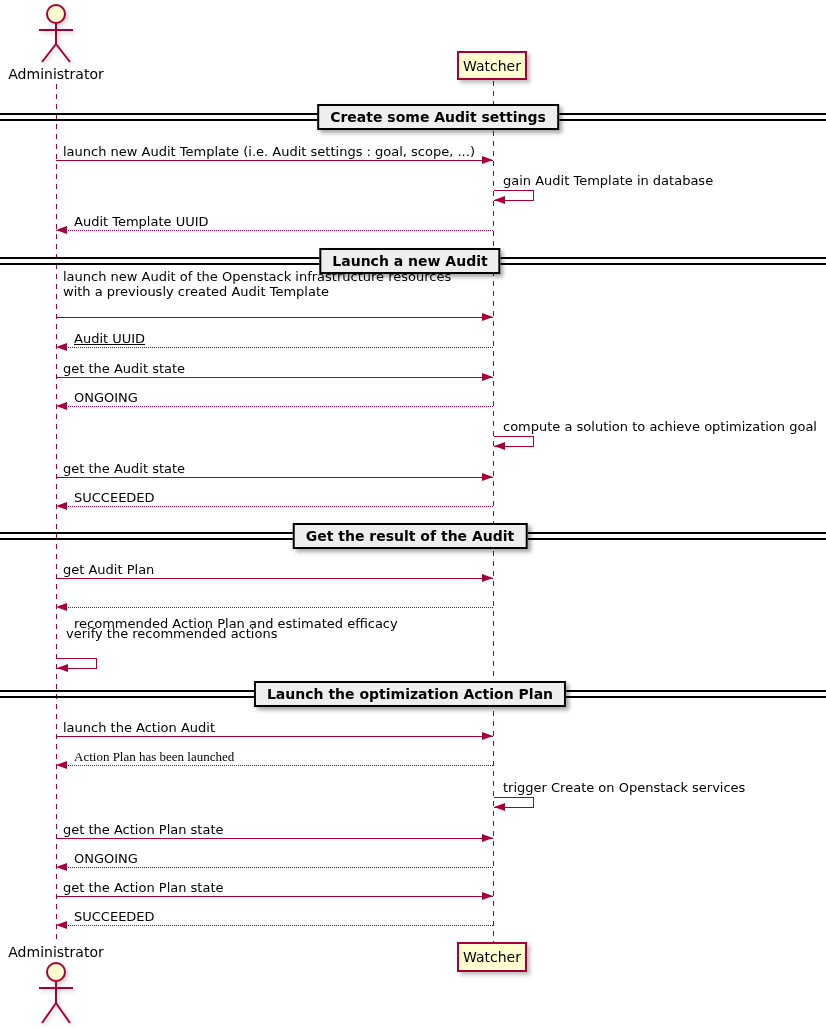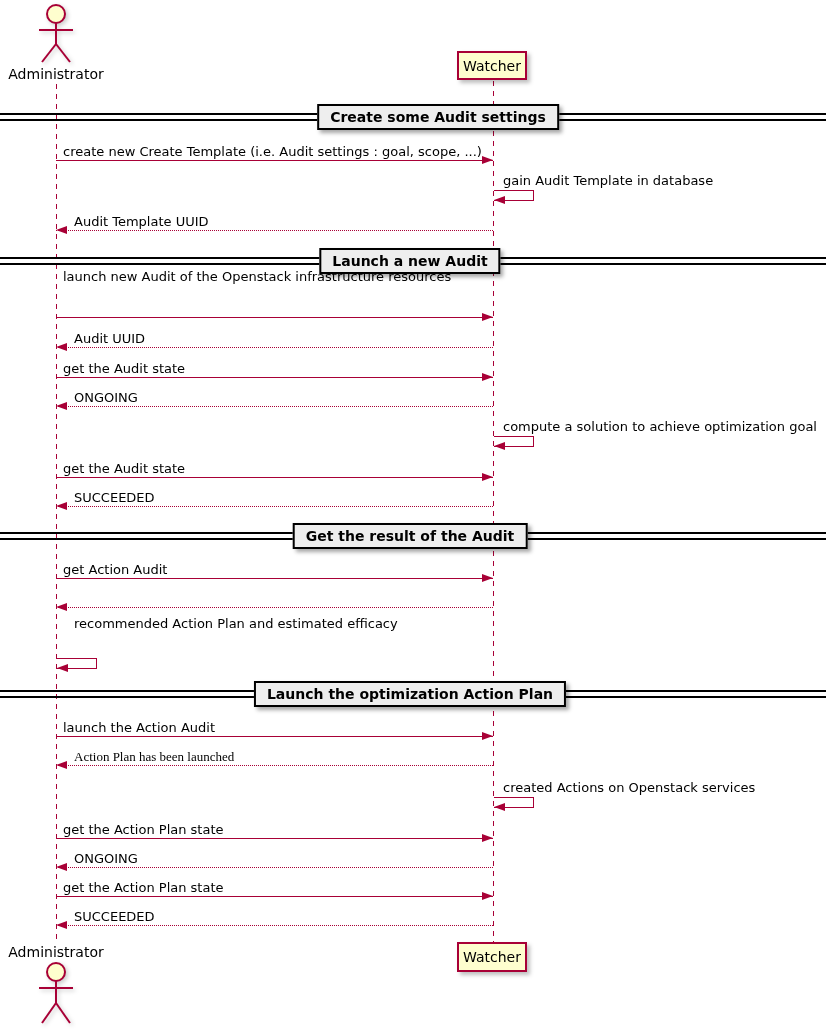--- a/index.html
+++ b/index.html
@@ -46,42 +46,43 @@
   <div class="participant" style="left:457px;top:51px;width:70px;height:29px;">
     <span>Watcher</span>
   </div>
 
   <div id="events-layer">
       <div class="divider-line" style="top: 113px;"></div>
       <div class="divider-box" style="left: 410px; top: 117px; margin-left: 28px;"><span>Create some Audit settings</span></div>
       <div class="msg-line" style="left: 56px; top: 160px; width: 437px; border-top-color: rgb(168, 0, 54);"></div>
       <div class="arr right" style="left: 482px; top: 156px;"></div>
       <div class="lbl" style="left: 63px; top: 144px;">
-        <div>create new Create Template (i.e. Audit settings : goal, scope, ...)</div>
+        <div>launch new Audit Template (i.e. Audit settings : goal, scope, ...)</div>
       </div>
       <div class="loop" style="left: 494px; top: 190px; border-color: rgb(168, 0, 54);"></div>
       <div class="arr left" style="left: 494px; top: 196px;"></div>
       <div class="lbl" style="left: 503px; top: 173px;">
         <div>gain Audit Template in database</div>
       </div>
       <div class="msg-line dotted" style="left: 56px; top: 230px; width: 437px; border-top-color: rgb(168, 0, 54);"></div>
       <div class="arr left" style="left: 56px; top: 226px;"></div>
       <div class="lbl" style="left: 74px; top: 214px;">
         <div>Audit Template UUID</div>
       </div>
       <div class="divider-line" style="top: 257px;"></div>
       <div class="divider-box" style="left: 410px; top: 261px;"><span>Launch a new Audit</span></div>
       <div class="msg-line" style="left: 56px; top: 317px; width: 437px; border-top-color: rgb(168, 0, 54);"></div>
       <div class="arr right" style="left: 482px; top: 313px;"></div>
       <div class="lbl" style="left: 63px; top: 269px;">
         <div>launch new Audit of the Openstack infrastructure resources</div>
+        <div>with a previously created Audit Template</div>
       </div>
       <div class="msg-line dotted" style="left: 56px; top: 347px; width: 437px; border-top-color: rgb(168, 0, 54);"></div>
       <div class="arr left" style="left: 56px; top: 343px;"></div>
-      <div class="lbl" style="left: 74px; top: 331px;">
+      <div class="lbl" style="left: 74px; top: 331px; text-decoration: underline;">
         <div>Audit UUID</div>
       </div>
       <div class="msg-line" style="left: 56px; top: 377px; width: 437px; border-top-color: rgb(168, 0, 54);"></div>
       <div class="arr right" style="left: 482px; top: 373px;"></div>
       <div class="lbl" style="left: 63px; top: 361px;">
         <div>get the Audit state</div>
       </div>
       <div class="msg-line dotted" style="left: 56px; top: 406px; width: 437px; border-top-color: rgb(168, 0, 54);"></div>
       <div class="arr left" style="left: 56px; top: 402px;"></div>
       <div class="lbl" style="left: 74px; top: 390px;">
@@ -100,47 +101,48 @@
       <div class="msg-line dotted" style="left: 56px; top: 506px; width: 437px; border-top-color: rgb(168, 0, 54);"></div>
       <div class="arr left" style="left: 56px; top: 502px;"></div>
       <div class="lbl" style="left: 74px; top: 490px;">
         <div>SUCCEEDED</div>
       </div>
       <div class="divider-line" style="top: 532px;"></div>
       <div class="divider-box" style="left: 410px; top: 536px;"><span>Get the result of the Audit</span></div>
       <div class="msg-line" style="left: 56px; top: 578px; width: 437px; border-top-color: rgb(168, 0, 54);"></div>
       <div class="arr right" style="left: 482px; top: 574px;"></div>
       <div class="lbl" style="left: 63px; top: 562px;">
-        <div>get Action Audit</div>
+        <div>get Audit Plan</div>
       </div>
       <div class="msg-line dotted" style="left: 56px; top: 607px; width: 437px; border-top-color: rgb(168, 0, 54);"></div>
       <div class="arr left" style="left: 56px; top: 603px;"></div>
       <div class="lbl" style="left: 74px; top: 616px;">
         <div>recommended Action Plan and estimated efficacy</div>
       </div>
       <div class="loop" style="left: 57px; top: 658px; border-color: rgb(168, 0, 54);"></div>
       <div class="arr left" style="left: 57px; top: 664px;"></div>
       <div class="lbl" style="left: 66px; top: 626px;">
+        <div>verify the recommended actions</div>
       </div>
       <div class="divider-line" style="top: 690px;"></div>
       <div class="divider-box" style="left: 410px; top: 694px;"><span>Launch the optimization Action Plan</span></div>
       <div class="msg-line" style="left: 56px; top: 736px; width: 437px; border-top-color: rgb(168, 0, 54);"></div>
       <div class="arr right" style="left: 482px; top: 732px;"></div>
       <div class="lbl" style="left: 63px; top: 720px;">
         <div>launch the Action Audit</div>
       </div>
       <div class="msg-line dotted" style="left: 56px; top: 765px; width: 437px; border-top-color: rgb(168, 0, 54);"></div>
       <div class="arr left" style="left: 56px; top: 761px;"></div>
       <div class="lbl" style="left: 74px; top: 749px; font-family: Liberation Serif, serif;">
         <div>Action Plan has been launched</div>
       </div>
       <div class="loop" style="left: 494px; top: 797px; border-color: rgb(168, 0, 54);"></div>
       <div class="arr left" style="left: 494px; top: 803px;"></div>
       <div class="lbl" style="left: 503px; top: 780px;">
-        <div>created Actions on Openstack services</div>
+        <div>trigger Create on Openstack services</div>
       </div>
       <div class="msg-line" style="left: 56px; top: 838px; width: 437px; border-top-color: rgb(168, 0, 54);"></div>
       <div class="arr right" style="left: 482px; top: 834px;"></div>
       <div class="lbl" style="left: 63px; top: 822px;">
         <div>get the Action Plan state</div>
       </div>
       <div class="msg-line dotted" style="left: 56px; top: 867px; width: 437px; border-top-color: rgb(168, 0, 54);"></div>
       <div class="arr left" style="left: 56px; top: 863px;"></div>
       <div class="lbl" style="left: 74px; top: 851px;">
         <div>ONGOING</div>

